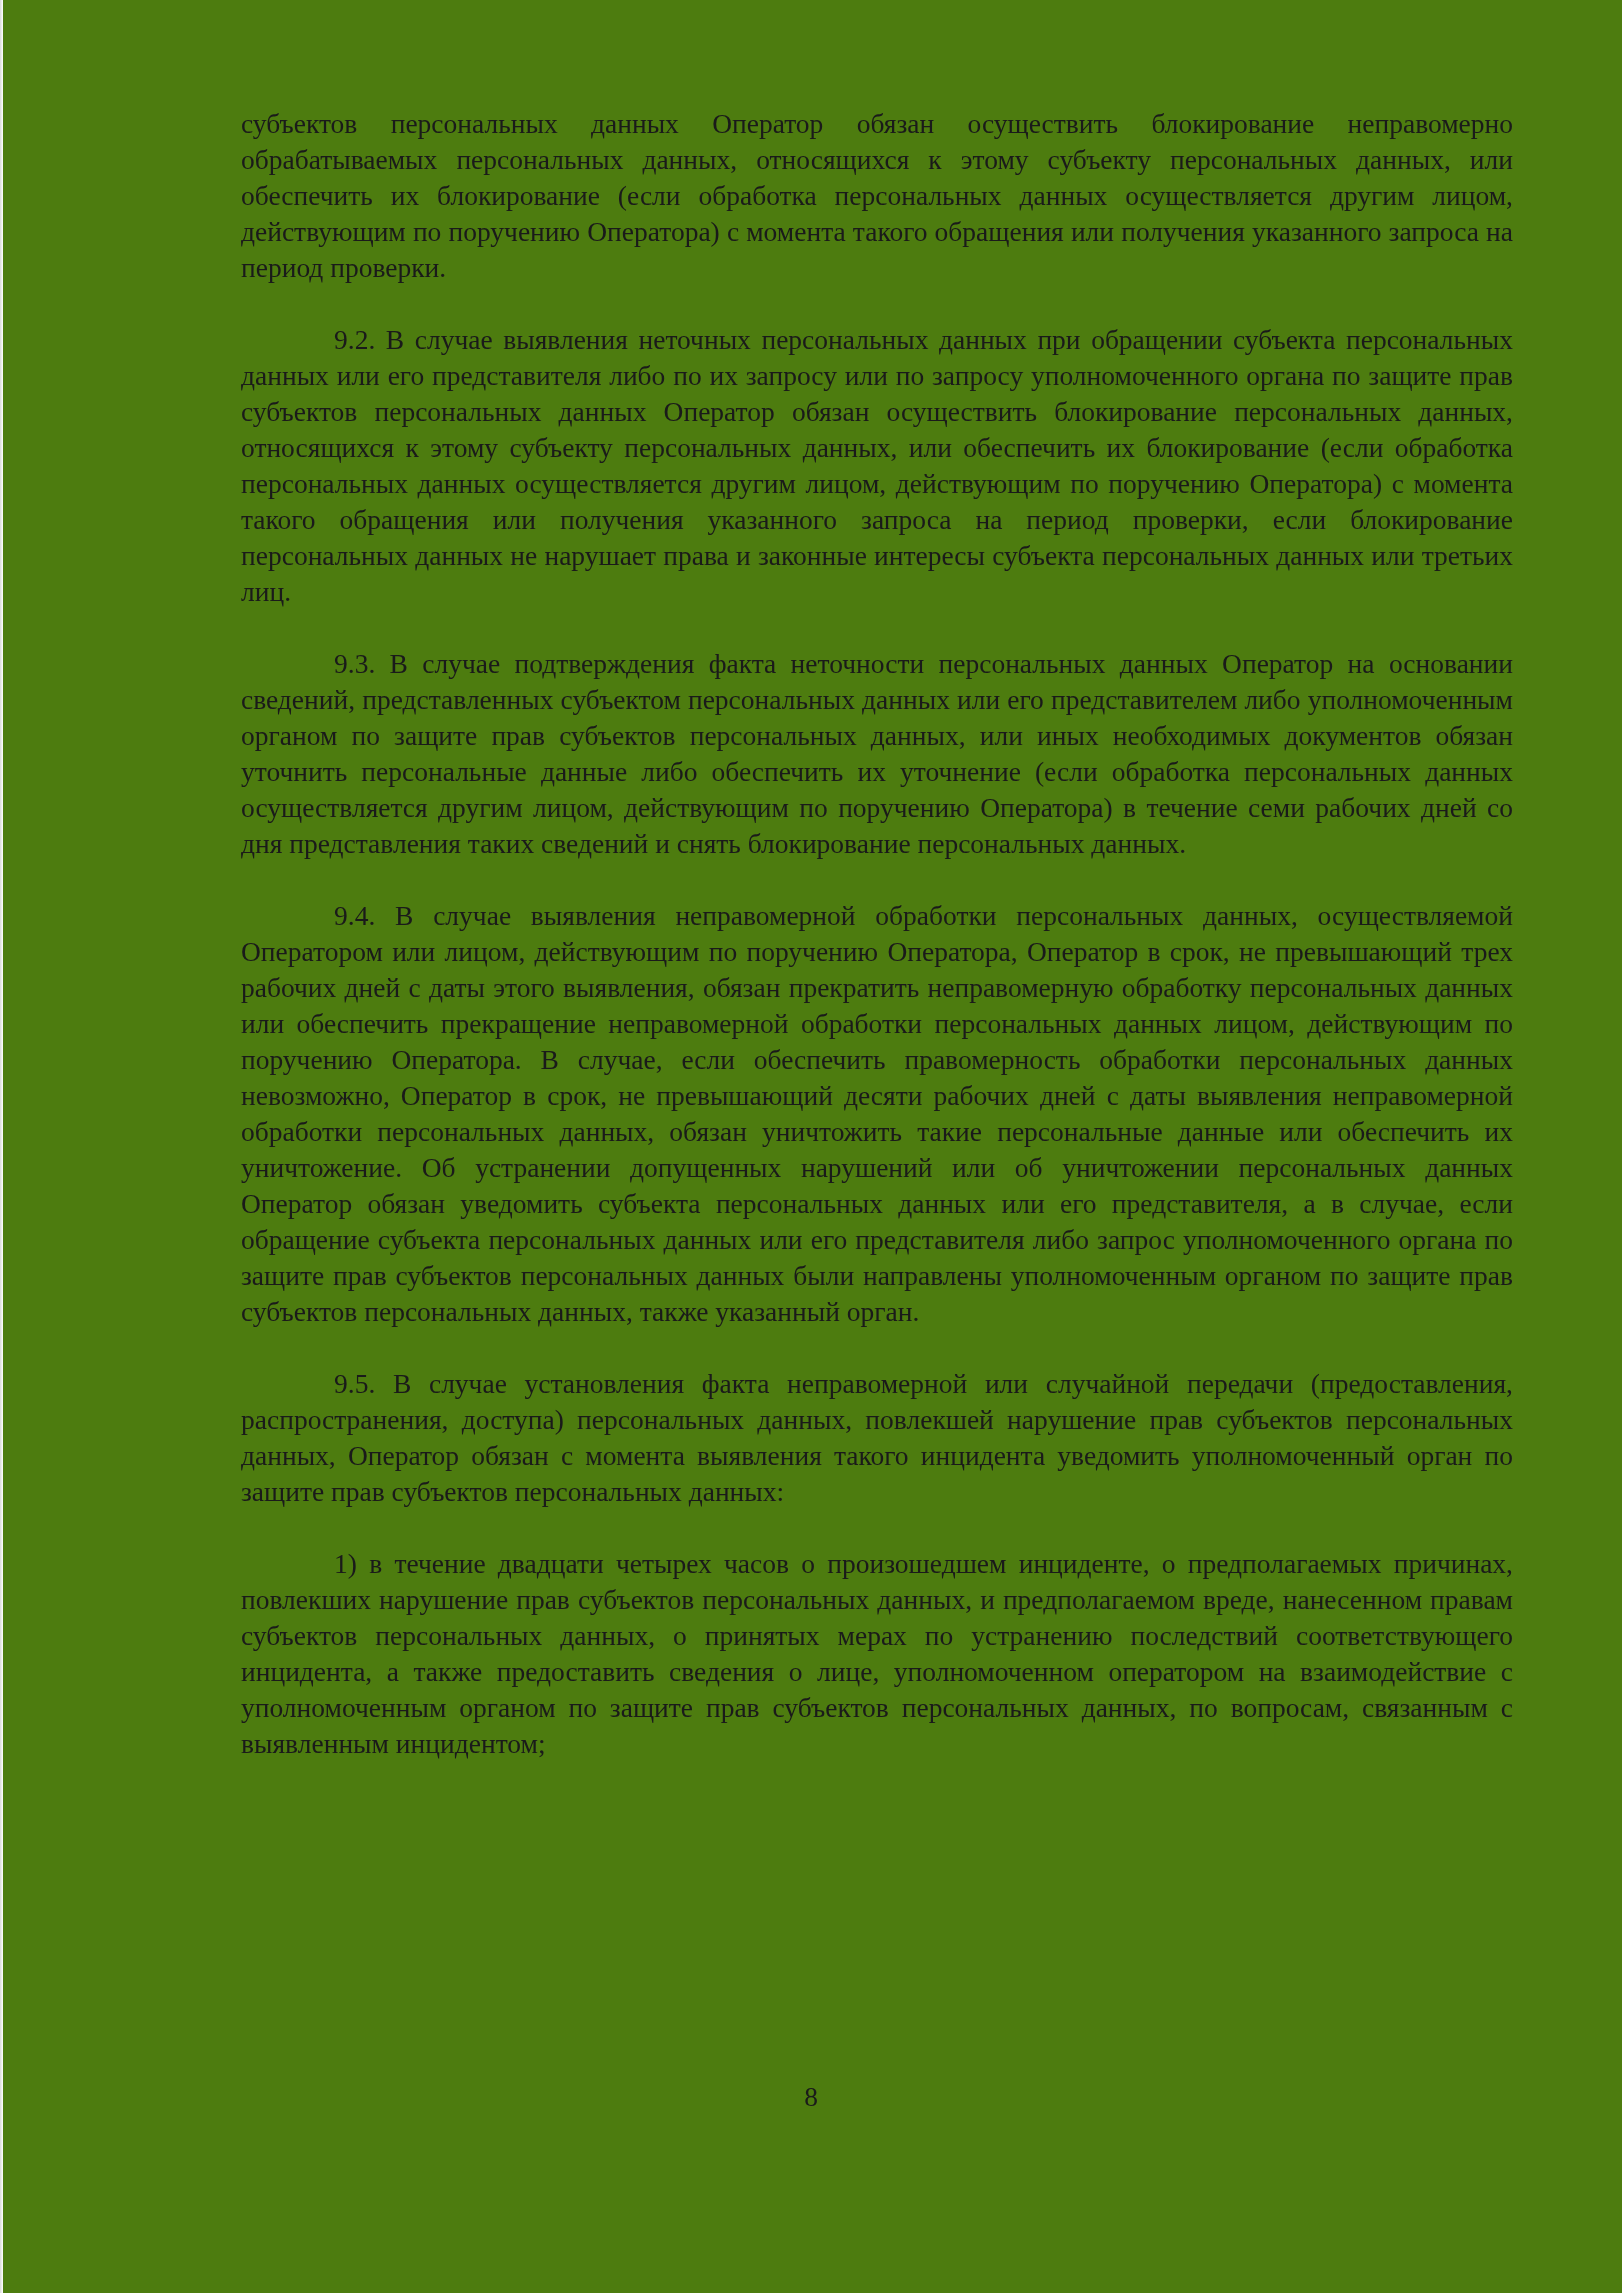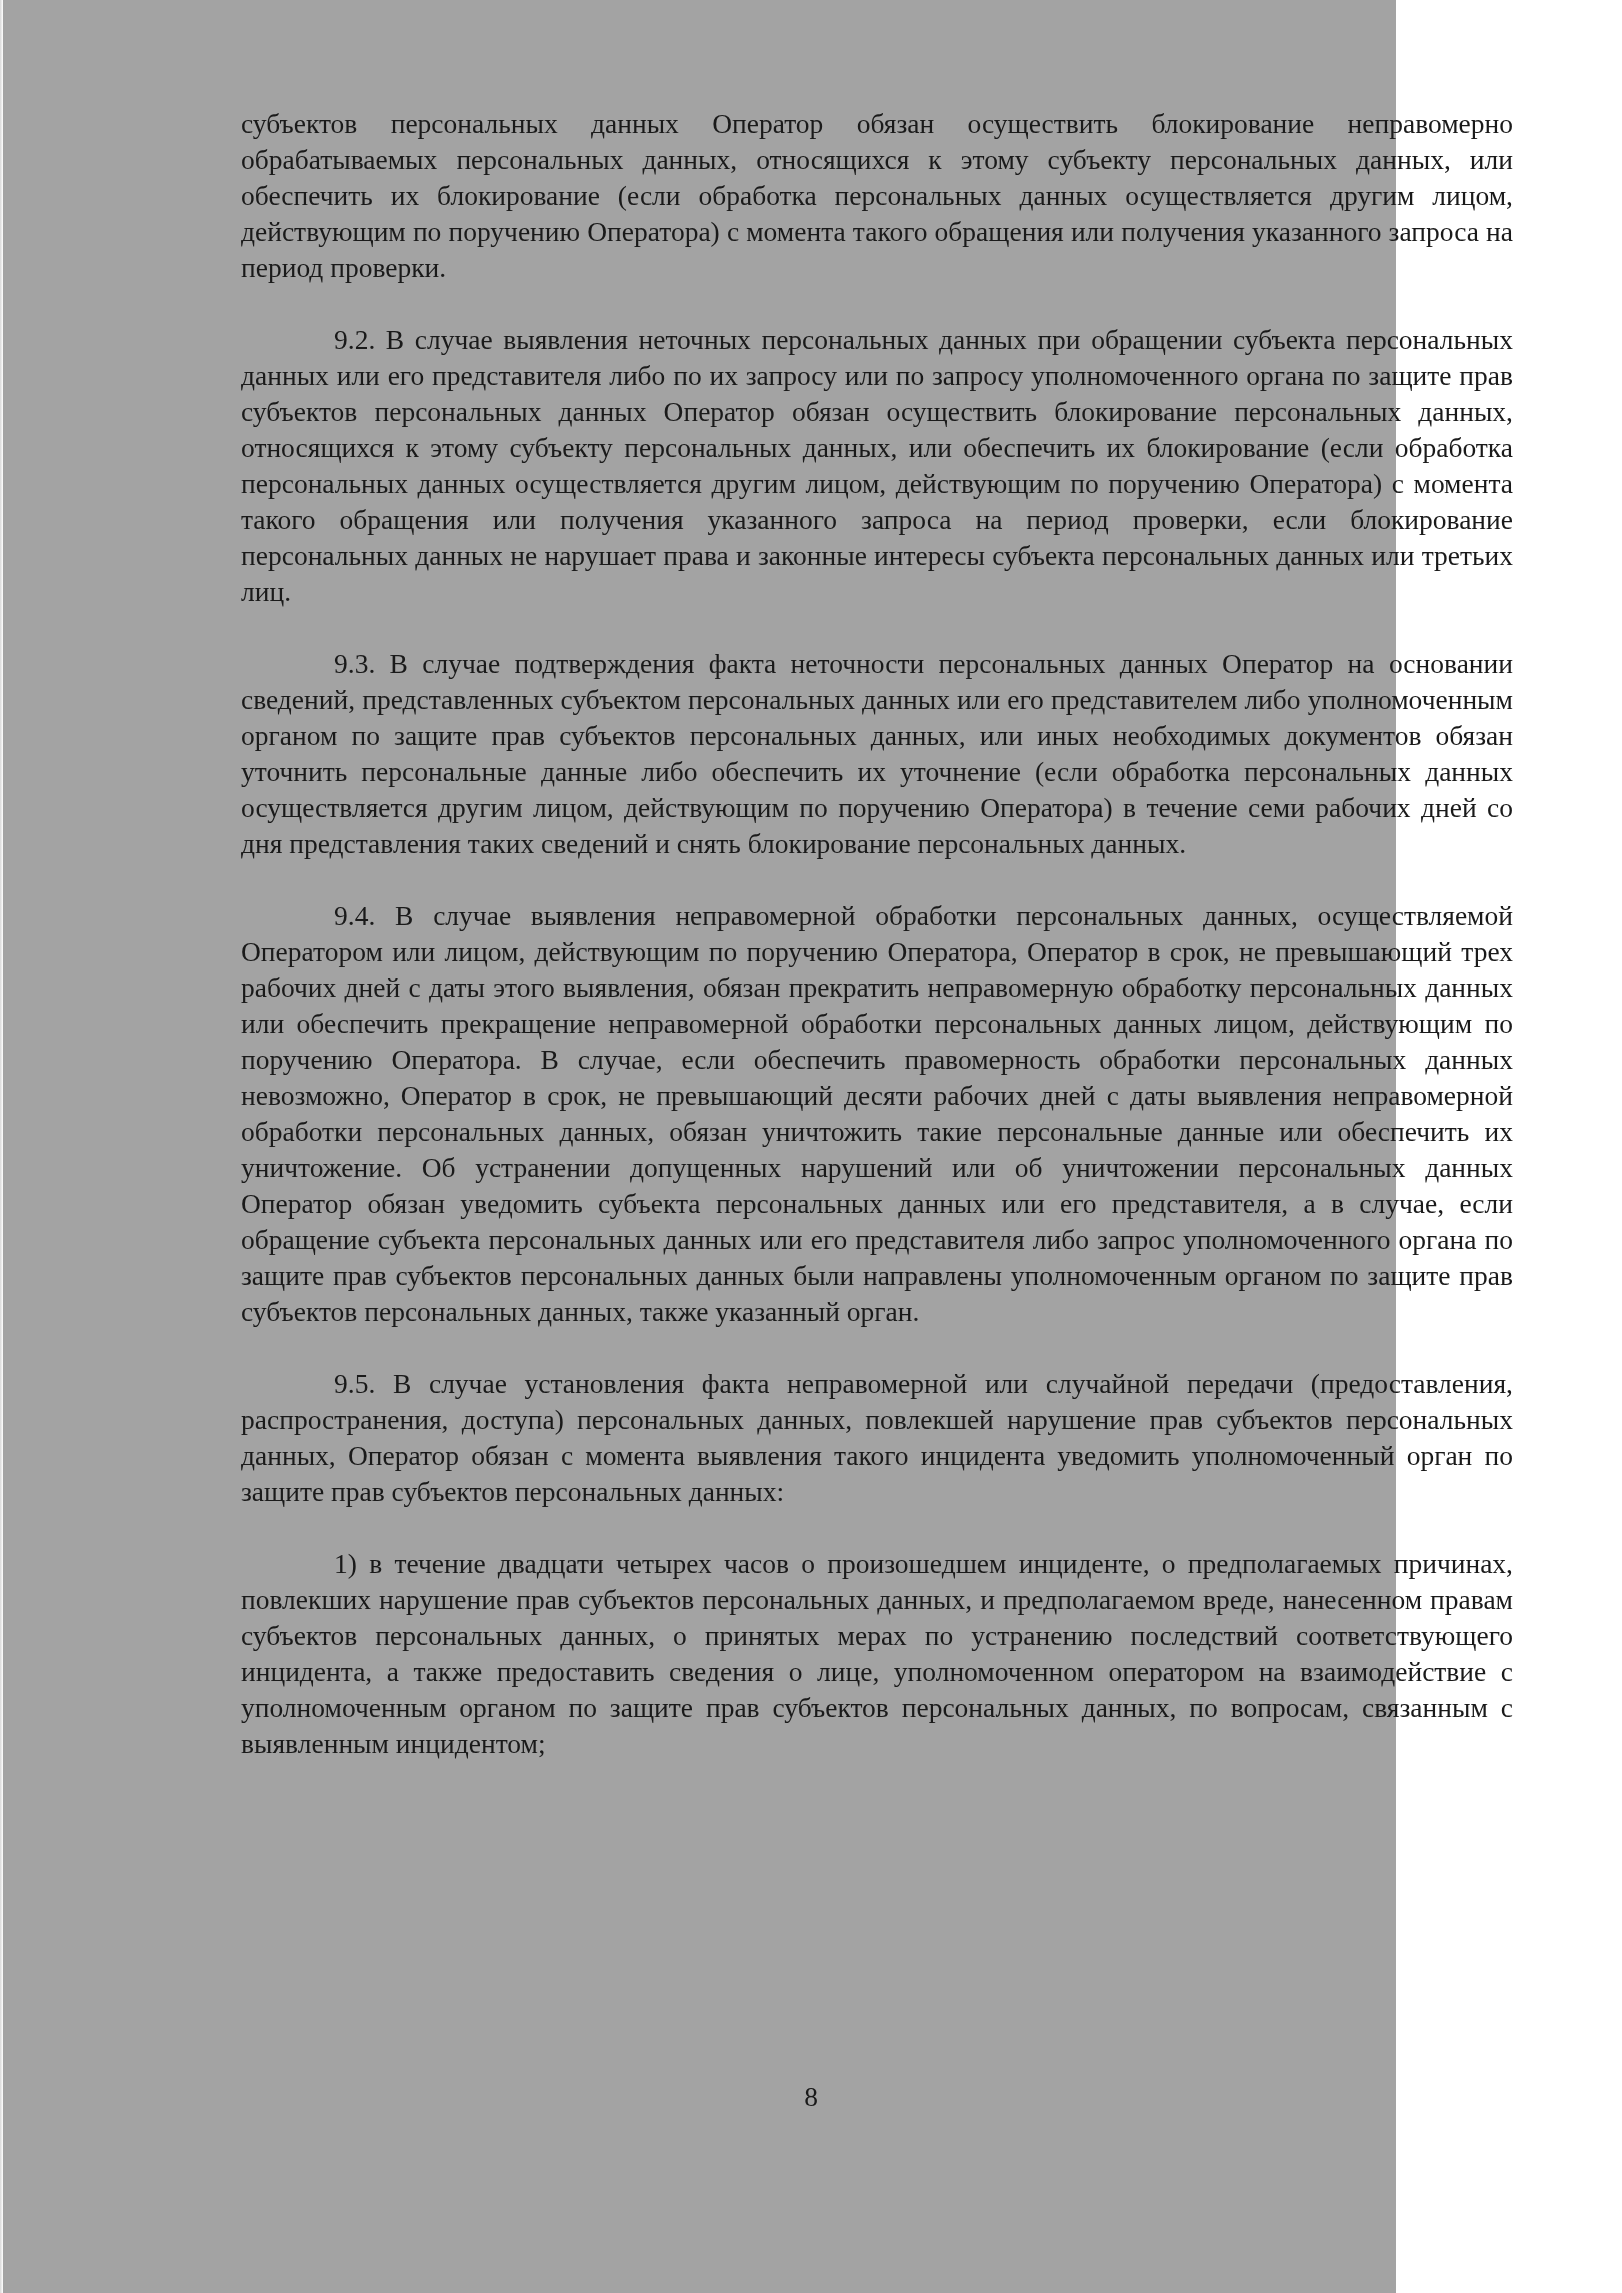--- a/index.html
+++ b/index.html
@@ -1,19 +1,19 @@
 <!DOCTYPE html>
 <html><head>
 <meta charset="utf-8">
 <style>
   html, body { margin: 0; padding: 0; background: #ffffff; }
   body { width: 1622px; height: 2293px; position: relative; overflow: hidden; }
   .page {
-    position: absolute; left: 0; top: 0; width: 1396px; height: 2293px;
-    background: #a3a3a3;
+    position: absolute; left: 0; top: 0; width: 1622px; height: 2293px;
+    background: #4d7c0f;
   }
   .scan-edge {
     position: absolute; left: 0; top: 0; width: 2.9px; height: 2293px;
     background: linear-gradient(to right, #d8d8d8, #ffffff);
   }
   .body-text {
     position: absolute; left: 241px; top: 106px; width: 1272px;
     font-family: "Liberation Serif", serif;
     font-size: 27.5px; line-height: 36px; color: #1a1a1a;
     text-align: justify;

